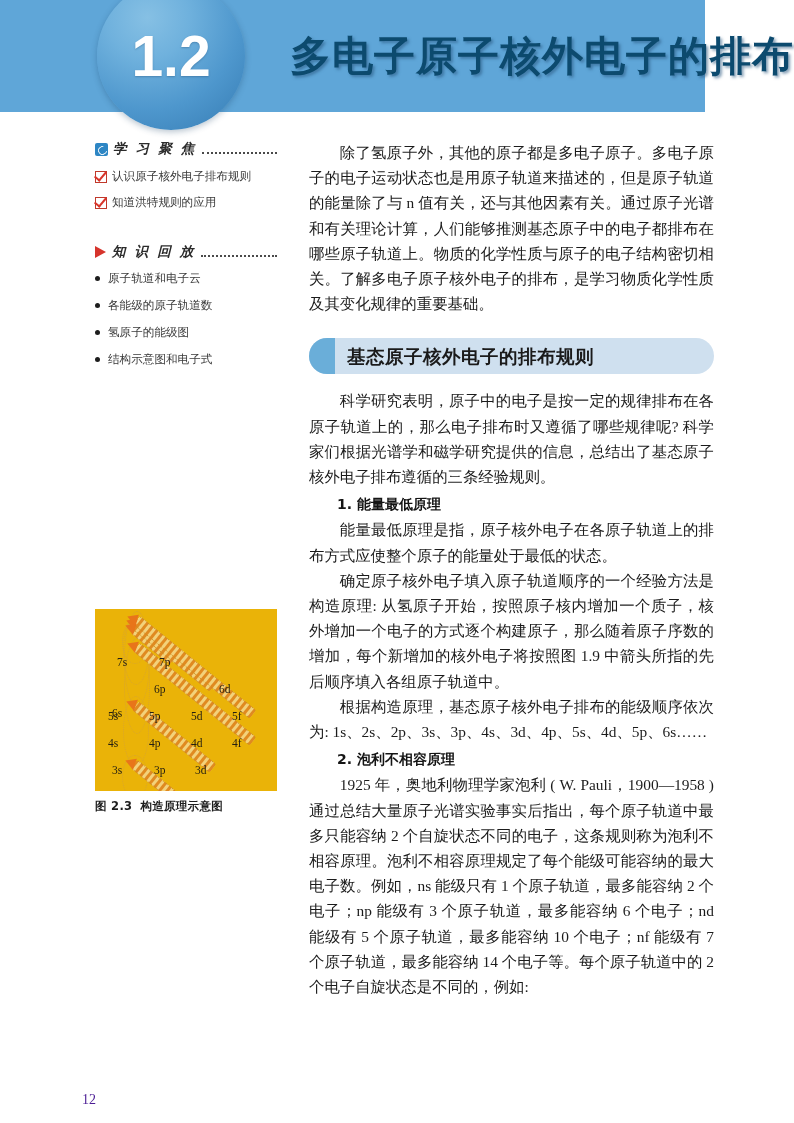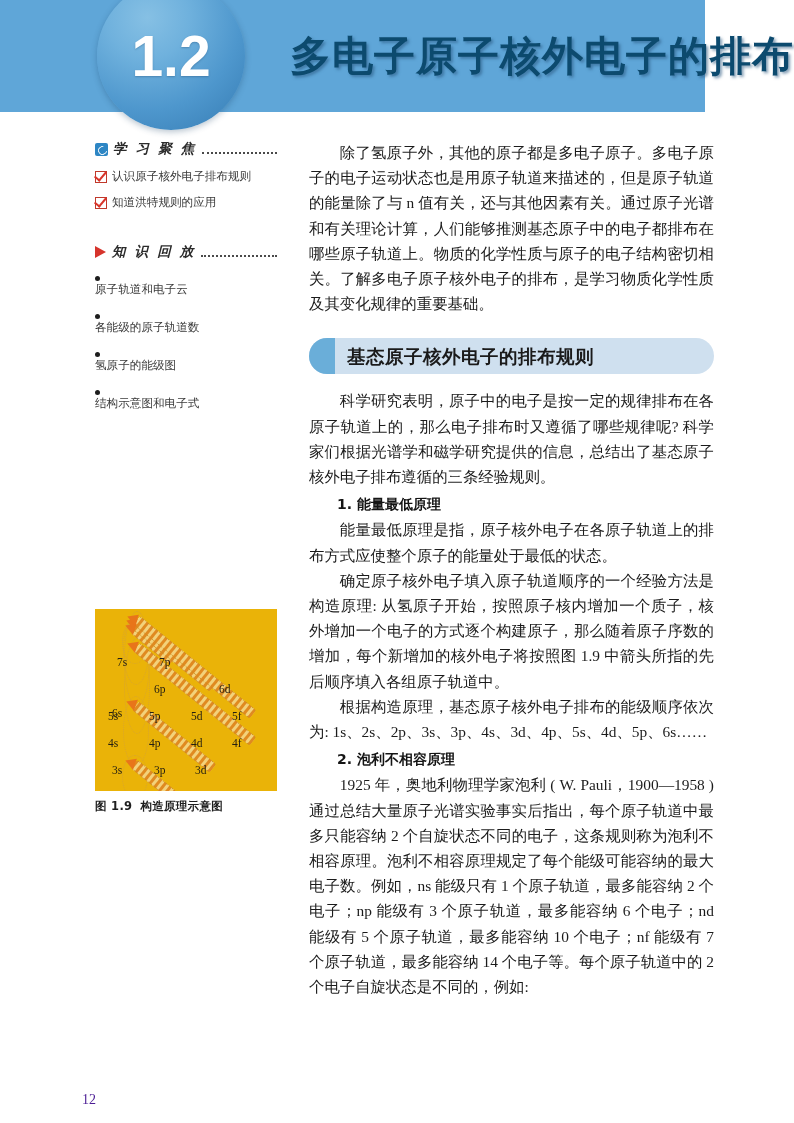--- a/index.html
+++ b/index.html
@@ -166,21 +166,20 @@
   .focus-text {
     font-family: "DejaVu Sans", "Liberation Sans", sans-serif;
     font-size: 11.6px;
     line-height: 18px;
     color: #3a3a3a;
   }
   .review-item {
     display: flex;
     align-items: flex-start;
     margin-bottom: 10px;
-    flex-direction: column;
   }
   .dot-bullet {
     width: 5px;
     height: 5px;
     border-radius: 50%;
     background: #1d1d1d;
     margin-right: 8px;
     margin-top: 6px;
     flex: 0 0 auto;
   }
@@ -418,21 +417,21 @@
         <span class="orb" style="left: 96px; top: 128px;">4d</span>
         <span class="orb" style="left: 137px; top: 128px;">4f</span>
         <span class="orb" style="left: 17px; top: 155px;">3s</span>
         <span class="orb" style="left: 59px; top: 155px;">3p</span>
         <span class="orb" style="left: 100px; top: 155px;">3d</span>
         <span class="orb" style="left: 22px; top: 182px;">2s</span>
         <span class="orb" style="left: 64px; top: 182px;">2p</span>
         <span class="orb" style="left: 27px; top: 213px;">1s</span>
       </div>
     <div class="fig-caption">
-      <span class="cap-num">图 1.9</span><span>构造原理示意图</span>
+      <span class="cap-num">图 2.3</span><span>构造原理示意图</span>
     </div>
   </div>
 
   <div class="main-col">
 
     <p class="body-p">除了氢原子外，其他的原子都是多电子原子。多电子原子的电子运动状态也是用原子轨道来描述的，但是原子轨道的能量除了与 n 值有关，还与其他因素有关。通过原子光谱和有关理论计算，人们能够推测基态原子中的电子都排布在哪些原子轨道上。物质的化学性质与原子的电子结构密切相关。了解多电子原子核外电子的排布，是学习物质化学性质及其变化规律的重要基础。</p>
 
     <div class="section-bar">
       <span class="section-bar-text">基态原子核外电子的排布规则</span>
     </div>

